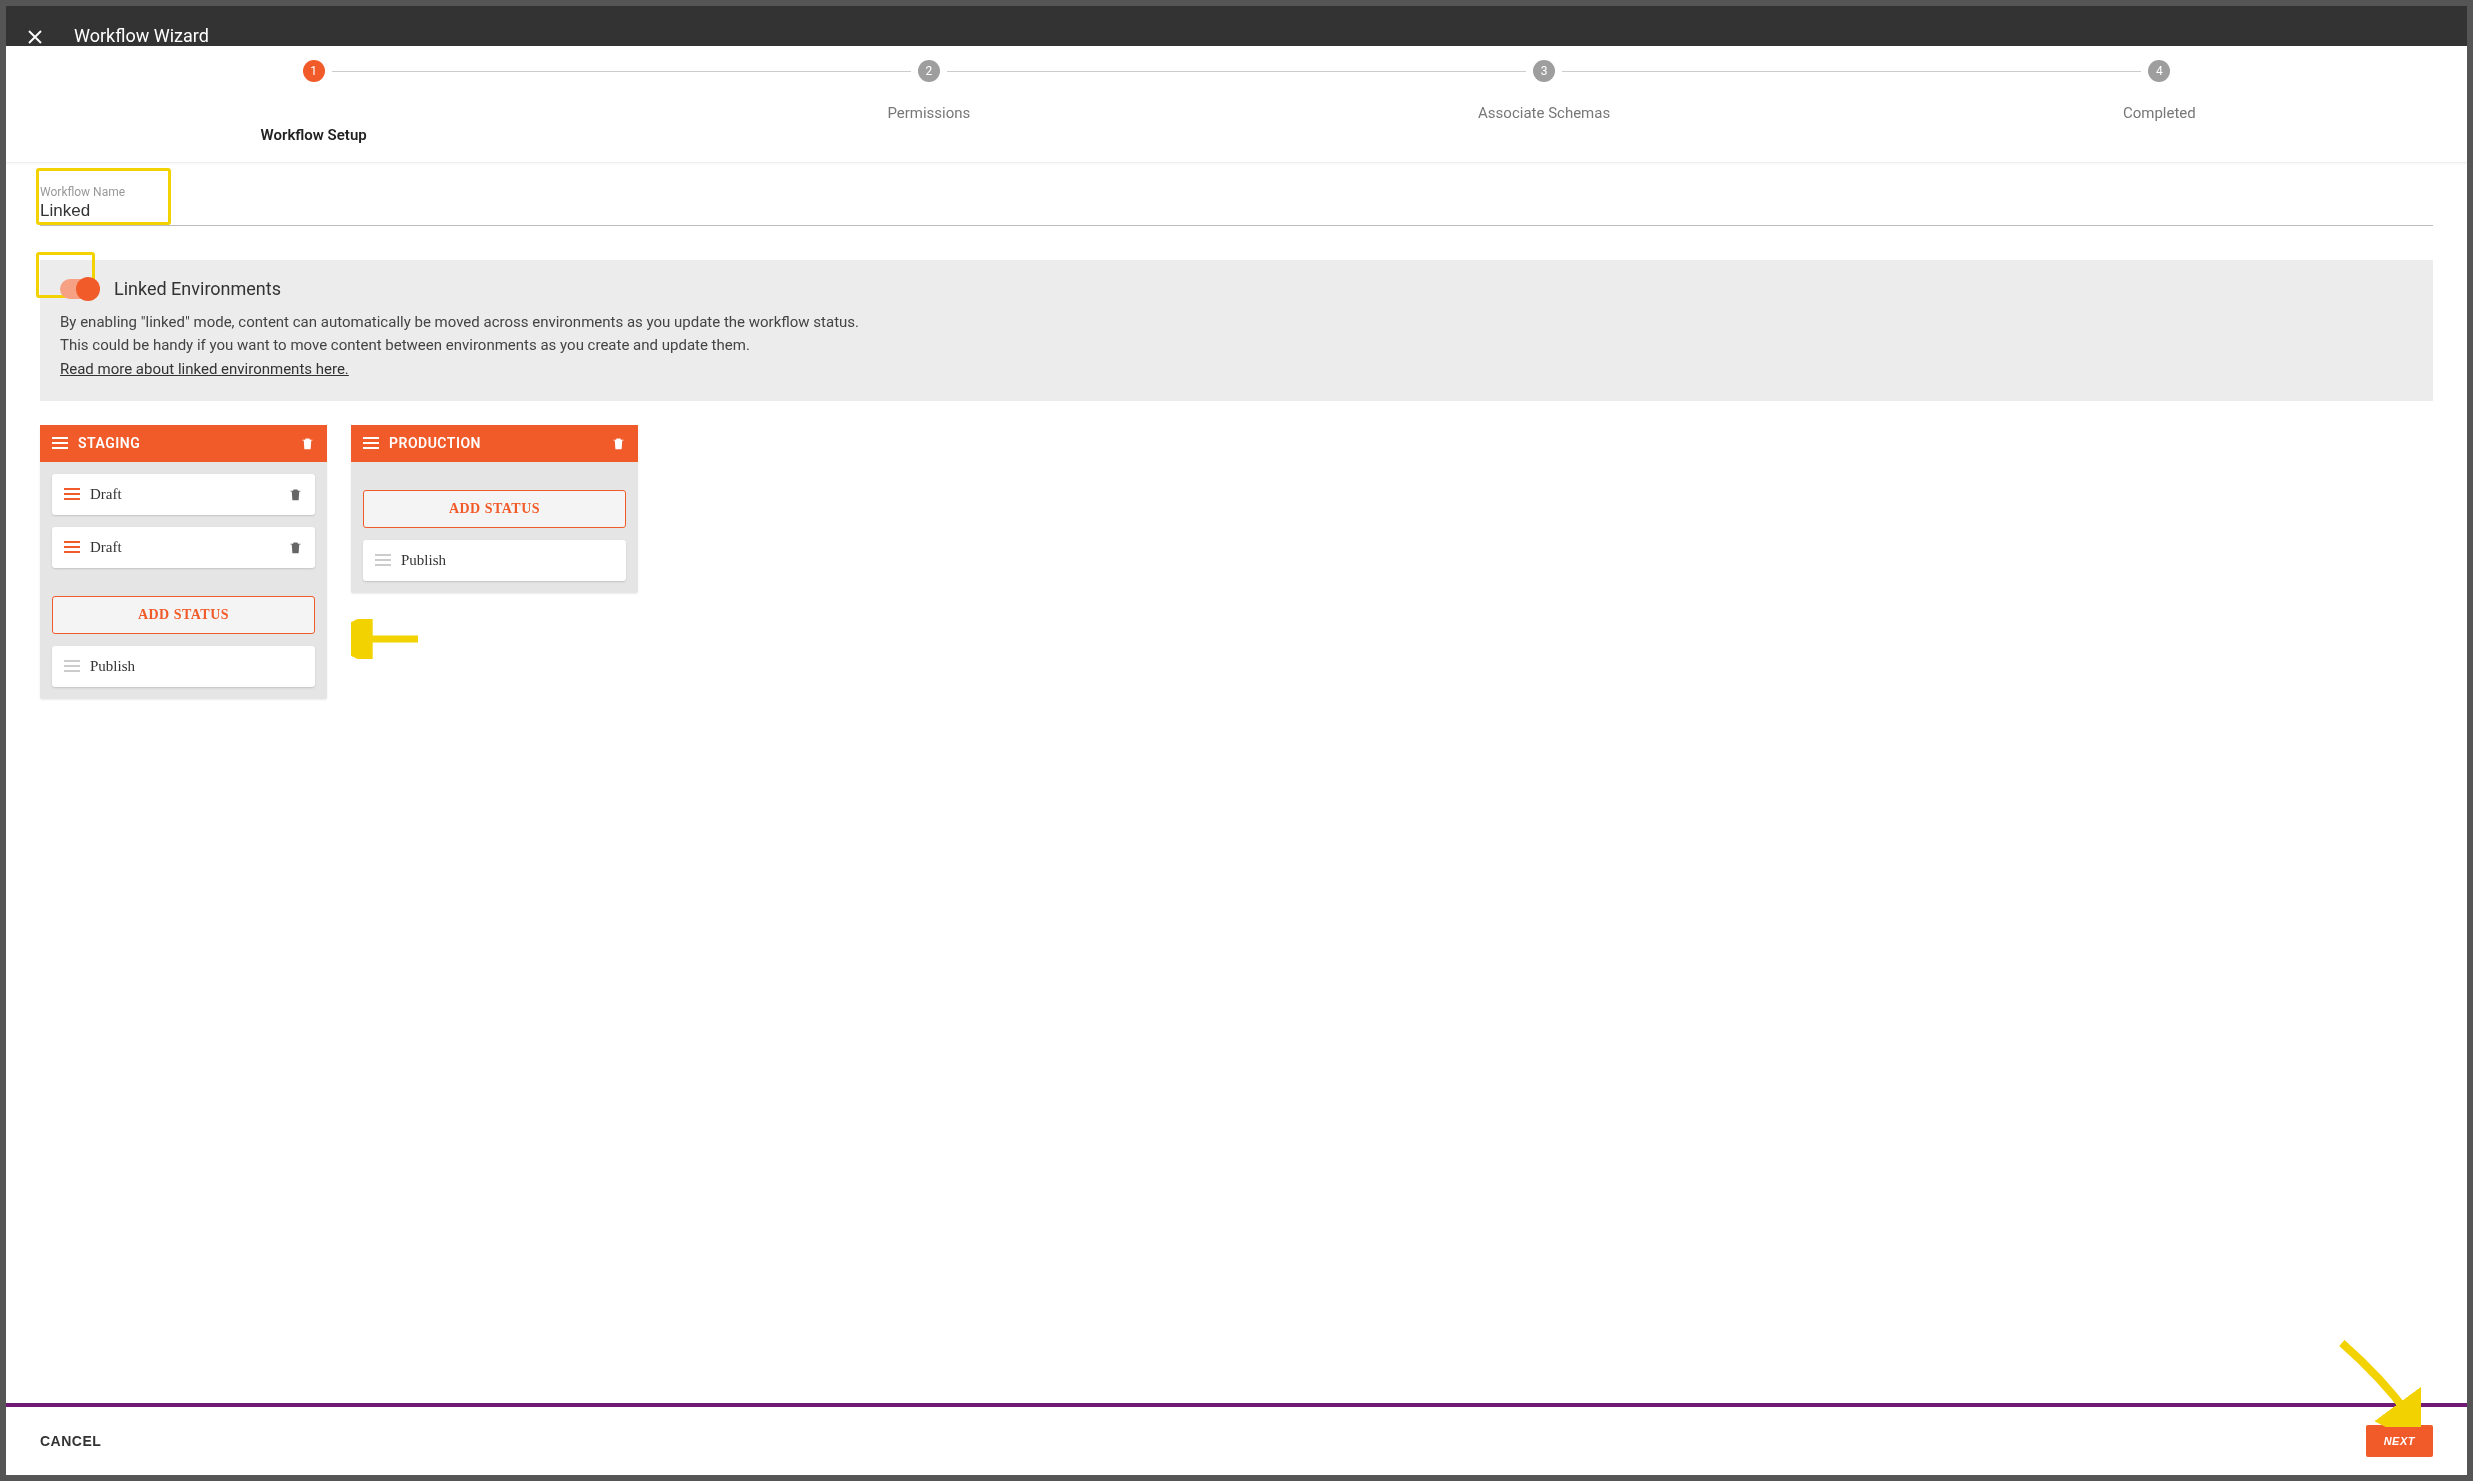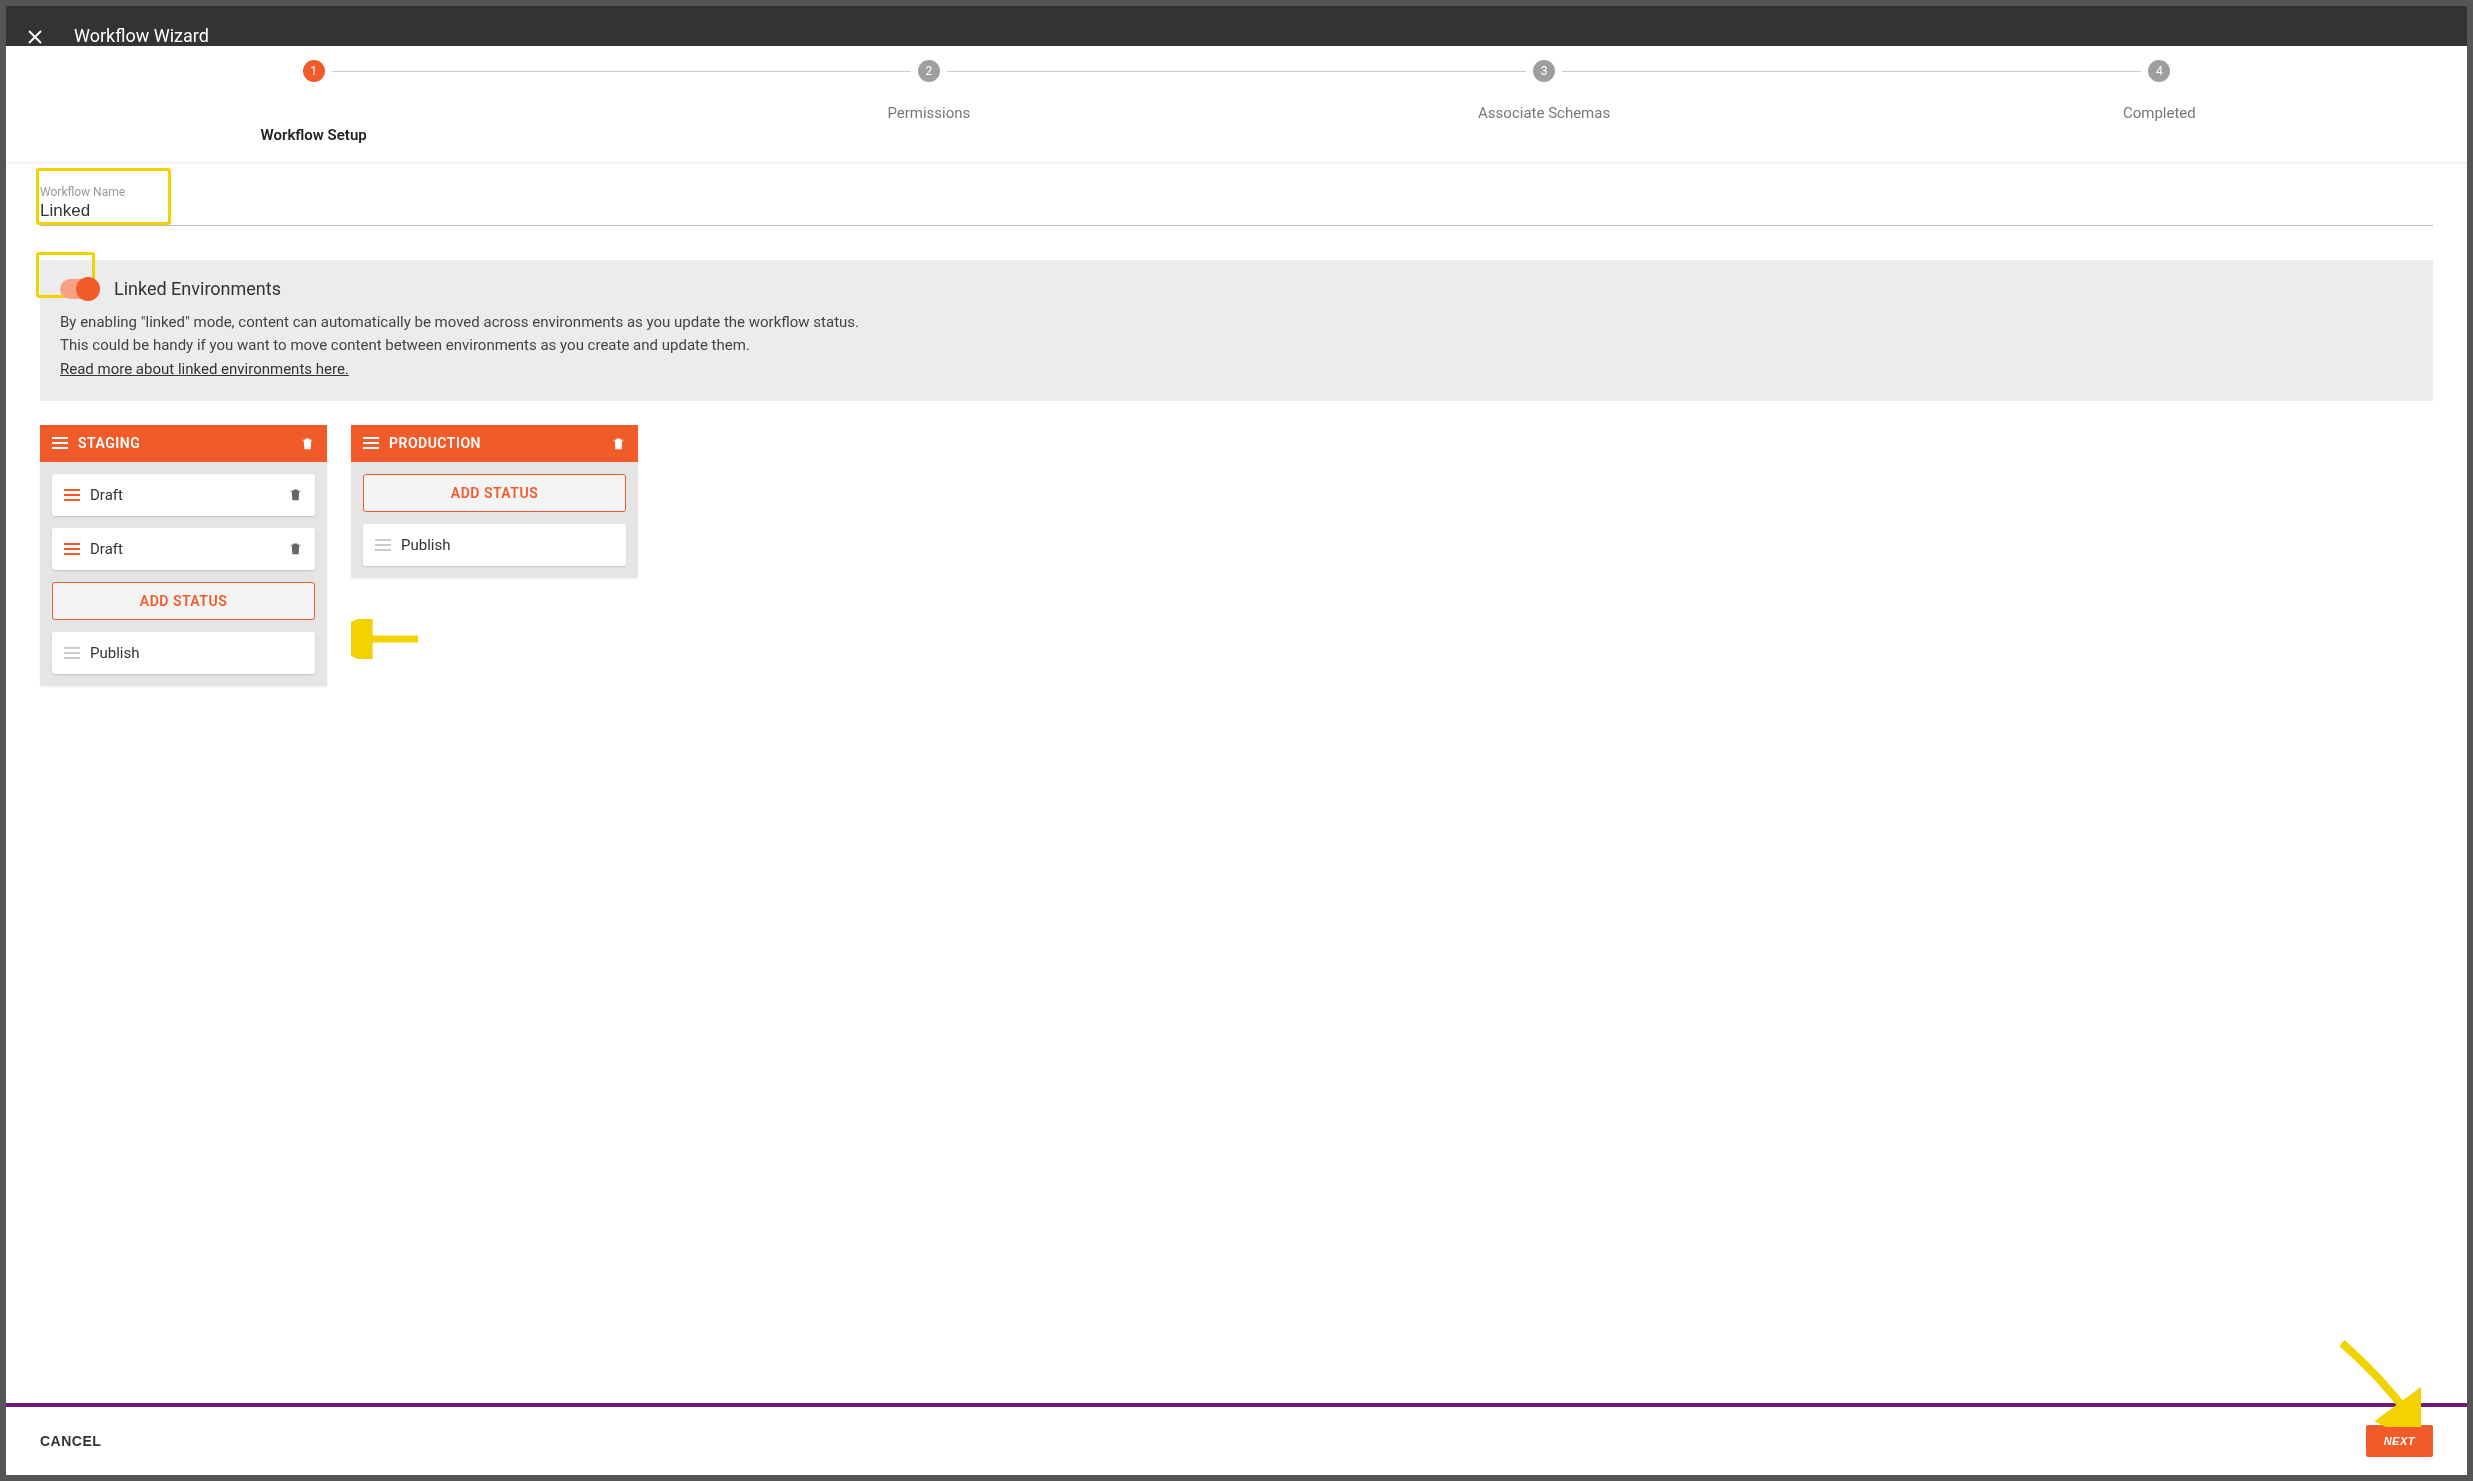--- a/index.html
+++ b/index.html
@@ -142,21 +142,21 @@
     color: #fff;
     padding: 10px 12px;
     display: flex;
     align-items: center;
     justify-content: space-between;
     font-weight: 600;
     font-size: 14px;
     letter-spacing: 0.5px;
   }
   .col-head-left { display: flex; align-items: center; gap: 10px; }
-  .col-body { padding: 12px; display: flex; flex-direction: column; gap: 12px; }
+  .col-body { padding: 12px; display: flex; flex-direction: column; gap: 12px; font-family: Liberation Serif, serif; }
   .status-card {
     background: #fff;
     border-radius: 3px;
     box-shadow: 0 1px 2px rgba(0,0,0,0.15);
     padding: 12px 12px;
     display: flex;
     align-items: center;
     justify-content: space-between;
   }
   .status-left { display: flex; align-items: center; gap: 10px; font-size: 15px; }
@@ -164,20 +164,21 @@
     border: 1px solid #f15a29;
     background: #f4f4f4;
     color: #f15a29;
     text-align: center;
     padding: 10px;
     border-radius: 3px;
     font-weight: 600;
     font-size: 14px;
     letter-spacing: 0.5px;
     cursor: pointer;
+    margin-top: 16px;
   }
   .hamburger { display: inline-flex; flex-direction: column; gap: 3px; }
   .hamburger span { width: 16px; height: 2px; background: currentColor; }
   .ham-light { color: #ccc; }
   .ham-orange { color: #f15a29; }
   .ham-white { color: #fff; }
   .trash { width: 15px; height: 17px; cursor: pointer; }
   .trash svg { display: block; }
   .footer {
     border-top: 4px solid #701a75;

